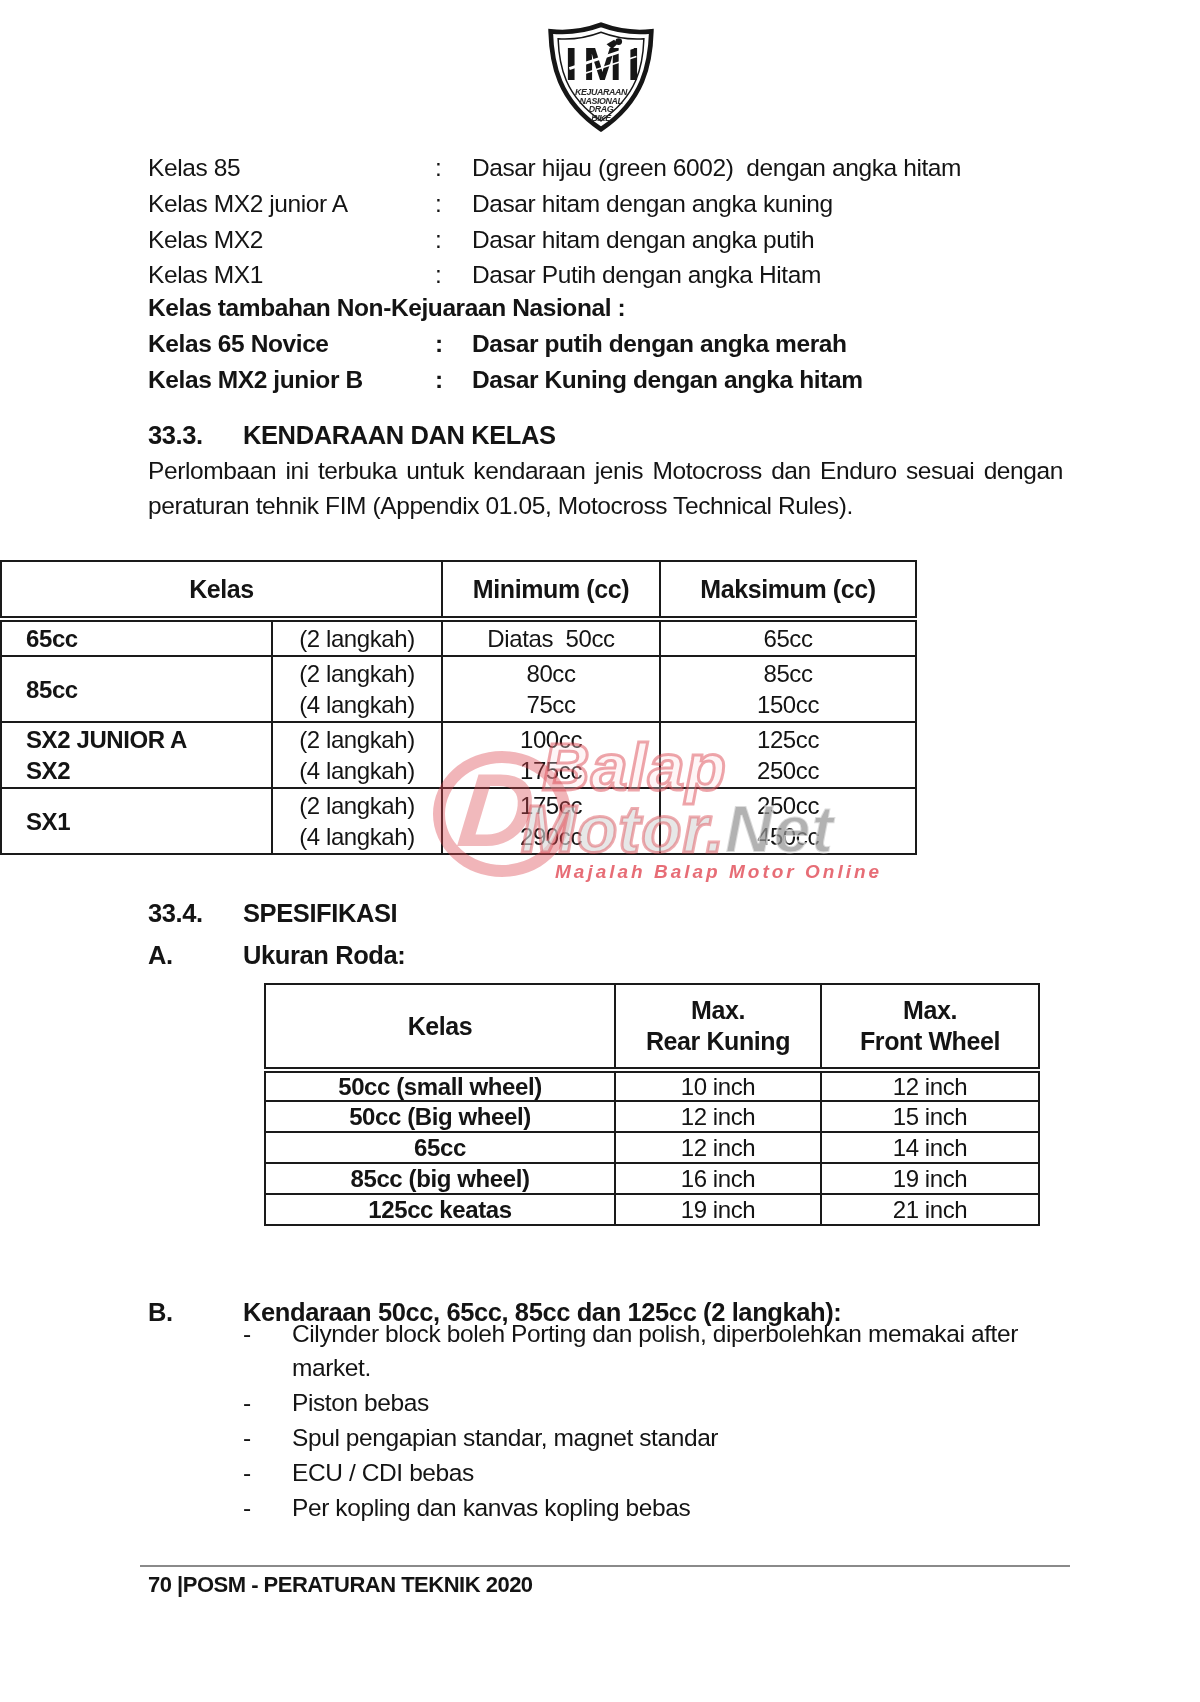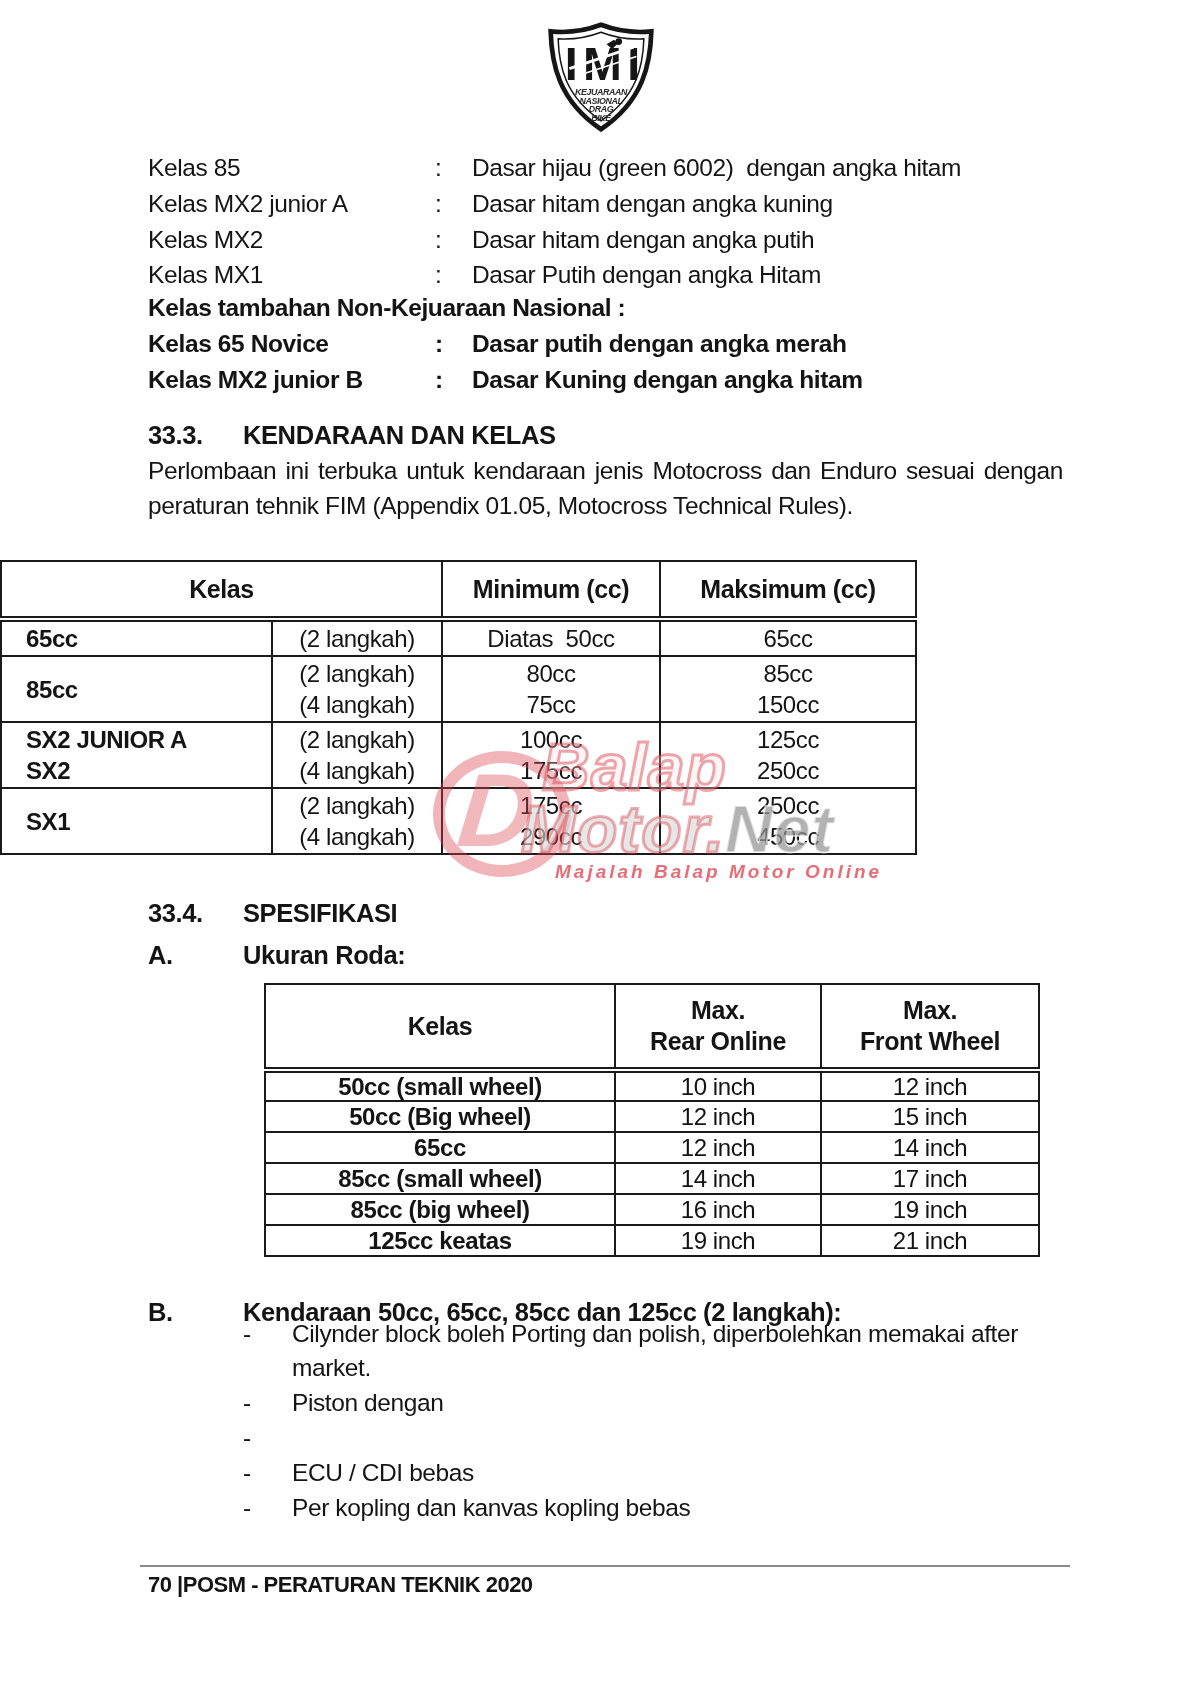--- a/index.html
+++ b/index.html
@@ -261,21 +261,21 @@
   <colgroup>
       <col style="width:350px">
       <col style="width:206px">
       <col style="width:218px">
     </colgroup>
   <tbody>
       <tr>
     <th>Kelas</th>
     <th>
           <div>Max.</div>
-          <div>Rear Online</div>
+          <div>Rear Kuning</div>
         </th>
     <th>
           <div>Max.</div>
           <div>Front Wheel</div>
         </th>
   </tr>
   <tr>
     <td class="cname">50cc (small wheel)</td>
     <td>10 inch</td>
     <td>12 inch</td>
@@ -284,25 +284,20 @@
     <td class="cname">50cc (Big wheel)</td>
     <td>12 inch</td>
     <td>15 inch</td>
   </tr>
   <tr>
     <td class="cname">65cc</td>
     <td>12 inch</td>
     <td>14 inch</td>
   </tr>
   <tr>
-    <td class="cname">85cc (small wheel)</td>
-    <td>14 inch</td>
-    <td>17 inch</td>
-  </tr>
-  <tr>
     <td class="cname">85cc (big wheel)</td>
     <td>16 inch</td>
     <td>19 inch</td>
   </tr>
   <tr>
     <td class="cname">125cc keatas</td>
     <td>19 inch</td>
     <td>21 inch</td>
   </tr>
 </tbody>
@@ -311,24 +306,25 @@
 <div class="abs content-w sechead sb">
   <span class="secnum">B.</span><span>Kendaraan 50cc, 65cc, 85cc dan 125cc (2 langkah):</span>
 </div>
 <div class="abs content-w bl">
   <div class="brow">
     <span class="bdash">-</span>
     <span class="btext">Cilynder block boleh Porting dan polish, diperbolehkan memakai after market.</span>
   </div>
   <div class="brow">
     <span class="bdash">-</span>
-    <span class="btext">Piston dengan</span>
-  </div>
-  <div class="brow">
-    <span class="bdash">-</span>
+    <span class="btext">Piston bebas</span>
+  </div>
+  <div class="brow">
+    <span class="bdash">-</span>
+    <span class="btext">Spul pengapian standar, magnet standar</span>
   </div>
   <div class="brow">
     <span class="bdash">-</span>
     <span class="btext">ECU / CDI bebas</span>
   </div>
   <div class="brow">
     <span class="bdash">-</span>
     <span class="btext">Per kopling dan kanvas kopling bebas</span>
   </div>
 </div>

